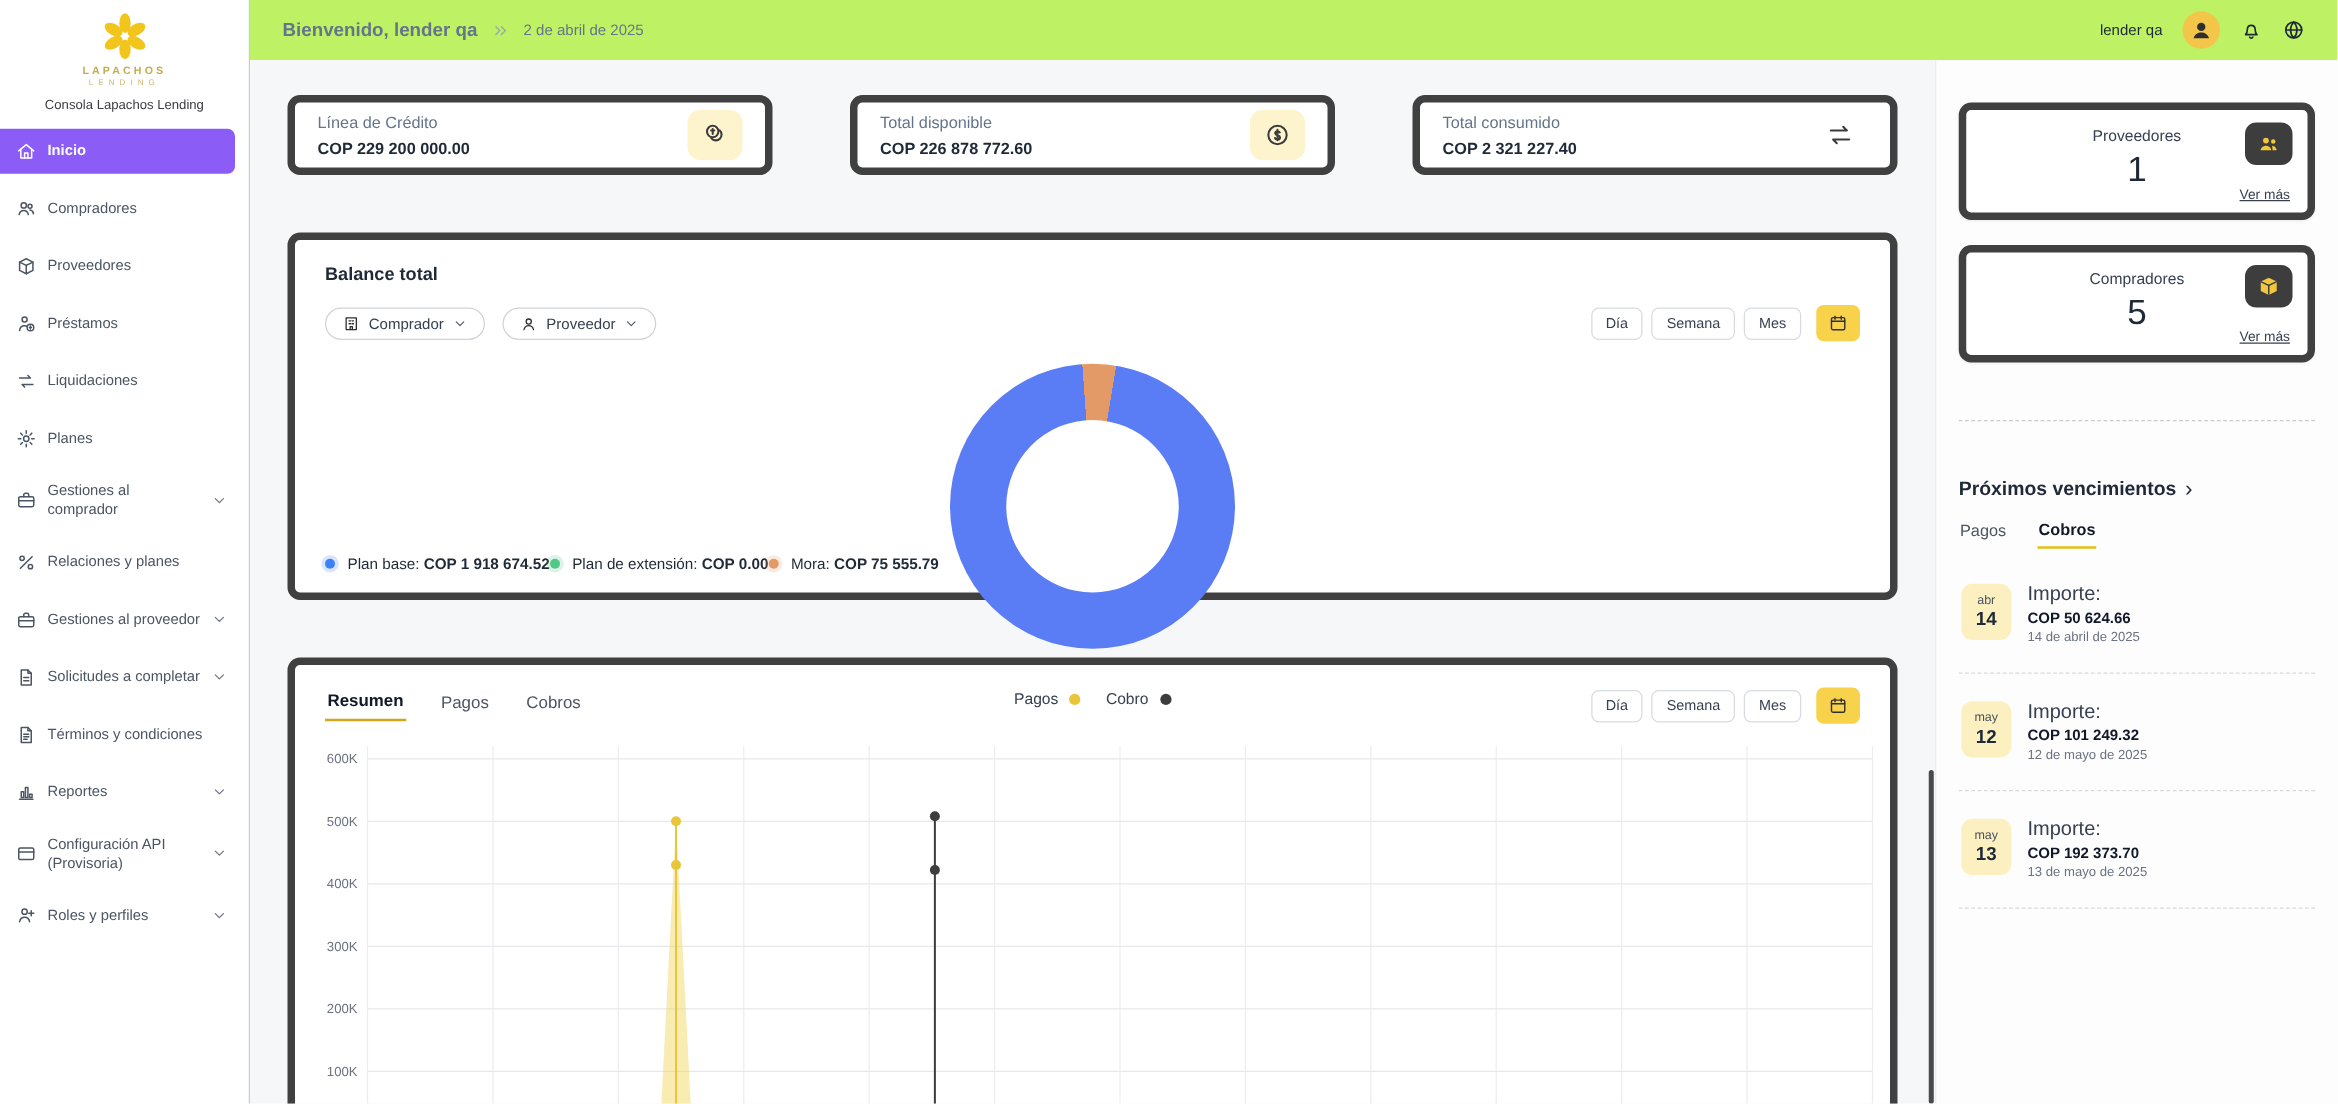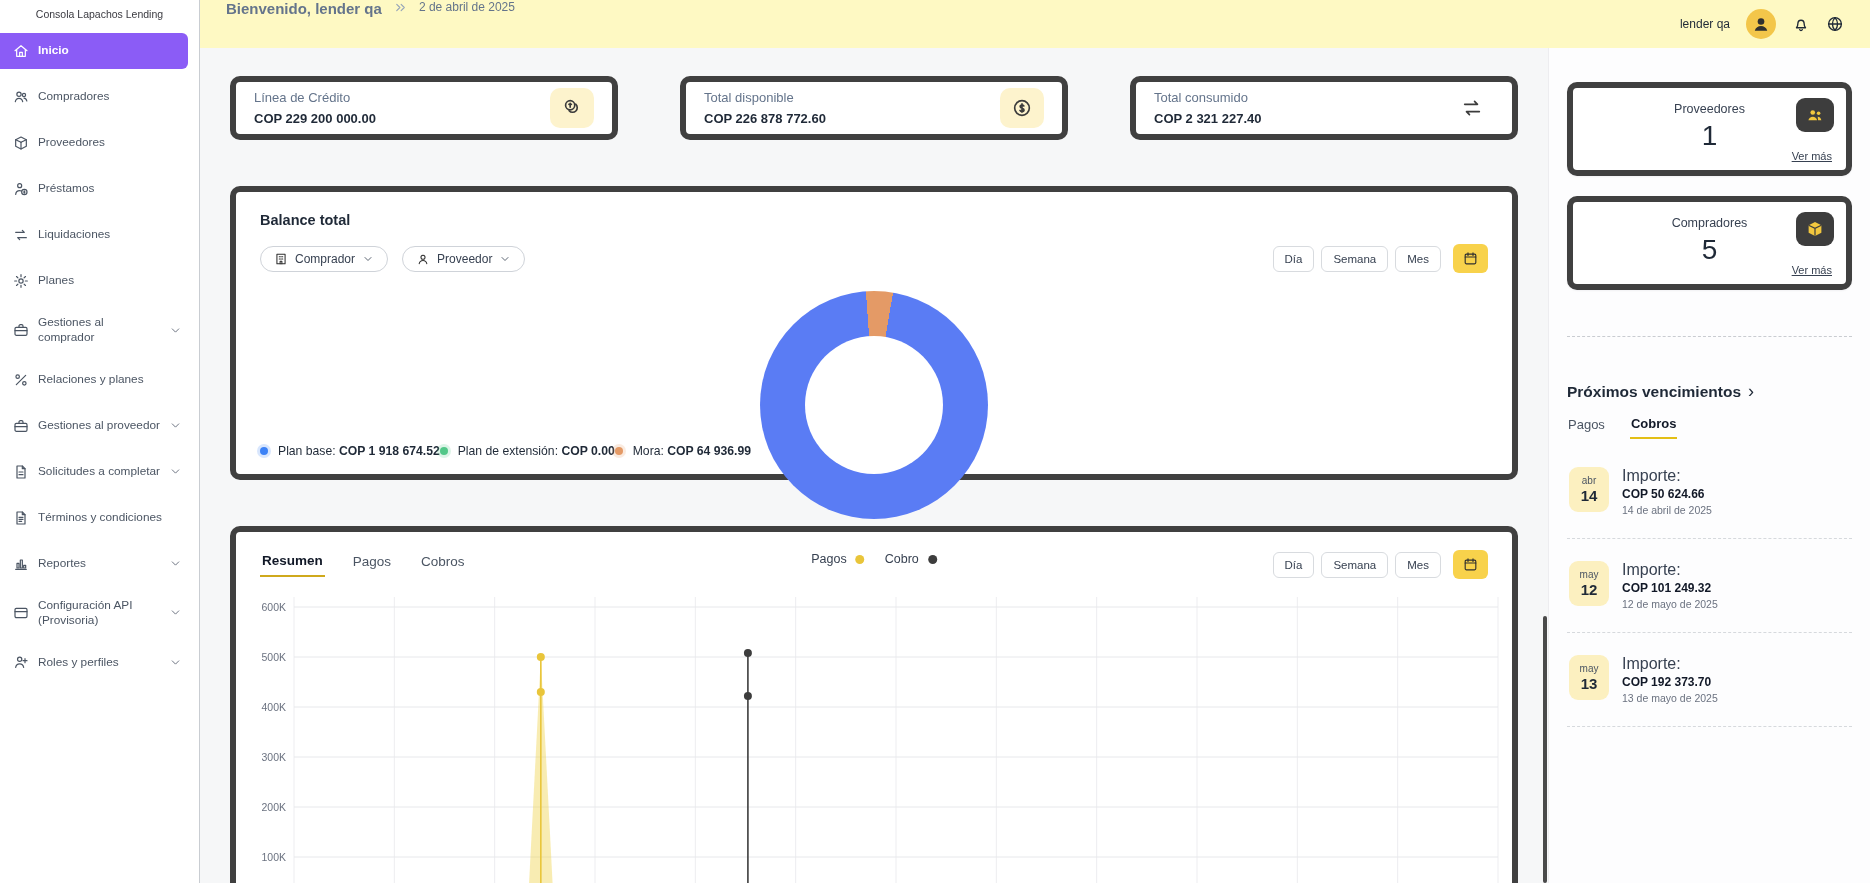--- a/index.html
+++ b/index.html
@@ -17,21 +17,21 @@
   .console-label{font-size:10.5px;color:#3a3a40;text-align:center;margin-top:8px}
   .side-menu{margin-top:13px}
   .side-item{display:flex;align-items:center;gap:9px;min-height:36px;padding:6px 6px 6px 13px;margin:0 11px 10px 0;border-radius:0 6px 6px 0;color:#4b5563;font-size:11.8px;cursor:pointer}
   .side-item.active{background:#8b5cf6;color:#fff;font-weight:700}
   .side-icon{width:16px;height:16px;flex-shrink:0}
   .side-chev{width:13px;height:13px;margin-left:auto;color:#6b7280;flex-shrink:0}
   .side-label{line-height:1.3}
 
   
   .main-col{flex:1;display:flex;flex-direction:column;min-width:0}
-  .topbar{height:48px;background:#fef9c3;display:flex;padding:0 26px;flex-shrink:0}
+  .topbar{height:48px;background:#bef264;display:flex;align-items:center;padding:0 26px;flex-shrink:0}
   .welcome{font-size:15px;font-weight:700;color:#64748b}
   .crumb-sep{width:15px;height:15px;color:#94a3b8;margin:0 11px}
   .topdate{font-size:12px;color:#64748b}
   .topbar-right{margin-left:auto;display:flex;align-items:center;gap:16px}
   .username{font-size:12px;color:#1f2937}
   .avatar{width:30px;height:30px;border-radius:50%;background:#f3c64a;color:#2f2f2f;padding:5px;cursor:pointer}
   .topbar-icon{width:18px;height:18px;color:#1f2937;cursor:pointer}
 
   .content-row{flex:1;display:flex;min-height:0}
   .main-area{flex:1;background:#f6f7f8;padding:28px 30px;position:relative;overflow:hidden;min-width:0}
@@ -96,20 +96,35 @@
   .badge-month{font-size:10px;color:#4b5563}
   .badge-day{font-size:15px;font-weight:700;color:#1f2937;margin-top:1px}
   .venc-label{font-size:16px;color:#374151}
   .venc-amount{font-size:12px;font-weight:700;color:#111827;margin-top:2px}
   .venc-date{font-size:10.5px;color:#6b7280;margin-top:3px}
 </style>
 </head>
 <body>
 
 <aside class="sidebar">
+  <div class="logo-block">
+    <svg class="flower" width="42" height="42" viewBox="0 0 48 48">
+      <g fill="#f1c51c">
+        <ellipse cx="24" cy="12" rx="5.2" ry="9"></ellipse>
+        <ellipse cx="24" cy="12" rx="5.2" ry="9" transform="rotate(60 24 24)"></ellipse>
+        <ellipse cx="24" cy="12" rx="5.2" ry="9" transform="rotate(120 24 24)"></ellipse>
+        <ellipse cx="24" cy="12" rx="5.2" ry="9" transform="rotate(180 24 24)"></ellipse>
+        <ellipse cx="24" cy="12" rx="5.2" ry="9" transform="rotate(240 24 24)"></ellipse>
+        <ellipse cx="24" cy="12" rx="5.2" ry="9" transform="rotate(300 24 24)"></ellipse>
+      </g>
+      <circle cx="24" cy="24" r="2.6" fill="#fff"></circle>
+    </svg>
+    <div class="brand-top">LAPACHOS</div>
+    <div class="brand-bottom">LENDING</div>
+  </div>
   <div class="console-label">Consola Lapachos Lending</div>
   <nav class="side-menu" id="sidebar-menu">
       <div class="side-item active">
         <span class="icon side-icon">
           <svg viewBox="0 0 24 24" fill="none" stroke="currentColor" stroke-width="1.8" stroke-linecap="round" stroke-linejoin="round">
             <path d="M3 11.5 12 4l9 7.5"></path>
             <path d="M5.5 10v10h13V10"></path>
             <path d="M10 20v-6h4v6"></path>
           </svg>
         </span>
@@ -413,21 +428,21 @@
             <div class="legend-item">
               <span class="dot" style="background:#52c788;box-shadow:0 0 0 3px #52c78833"></span>
               <span class="legend-label">Plan de extensión:</span>
               <span>&nbsp;</span>
               <span class="legend-value">COP 0.00</span>
             </div>
             <div class="legend-item">
               <span class="dot" style="background:#e49a66;box-shadow:0 0 0 3px #e49a6633"></span>
               <span class="legend-label">Mora:</span>
               <span>&nbsp;</span>
-              <span class="legend-value">COP 64 936.99</span>
+              <span class="legend-value">COP 75 555.79</span>
             </div>
           </div>
       </section>
 
       <section class="card summary-card">
         <div class="summary-head">
           <div class="tabs" id="summary-tabs">
               <button class="tab active">Resumen</button>
               <button class="tab">Pagos</button>
               <button class="tab">Cobros</button>

